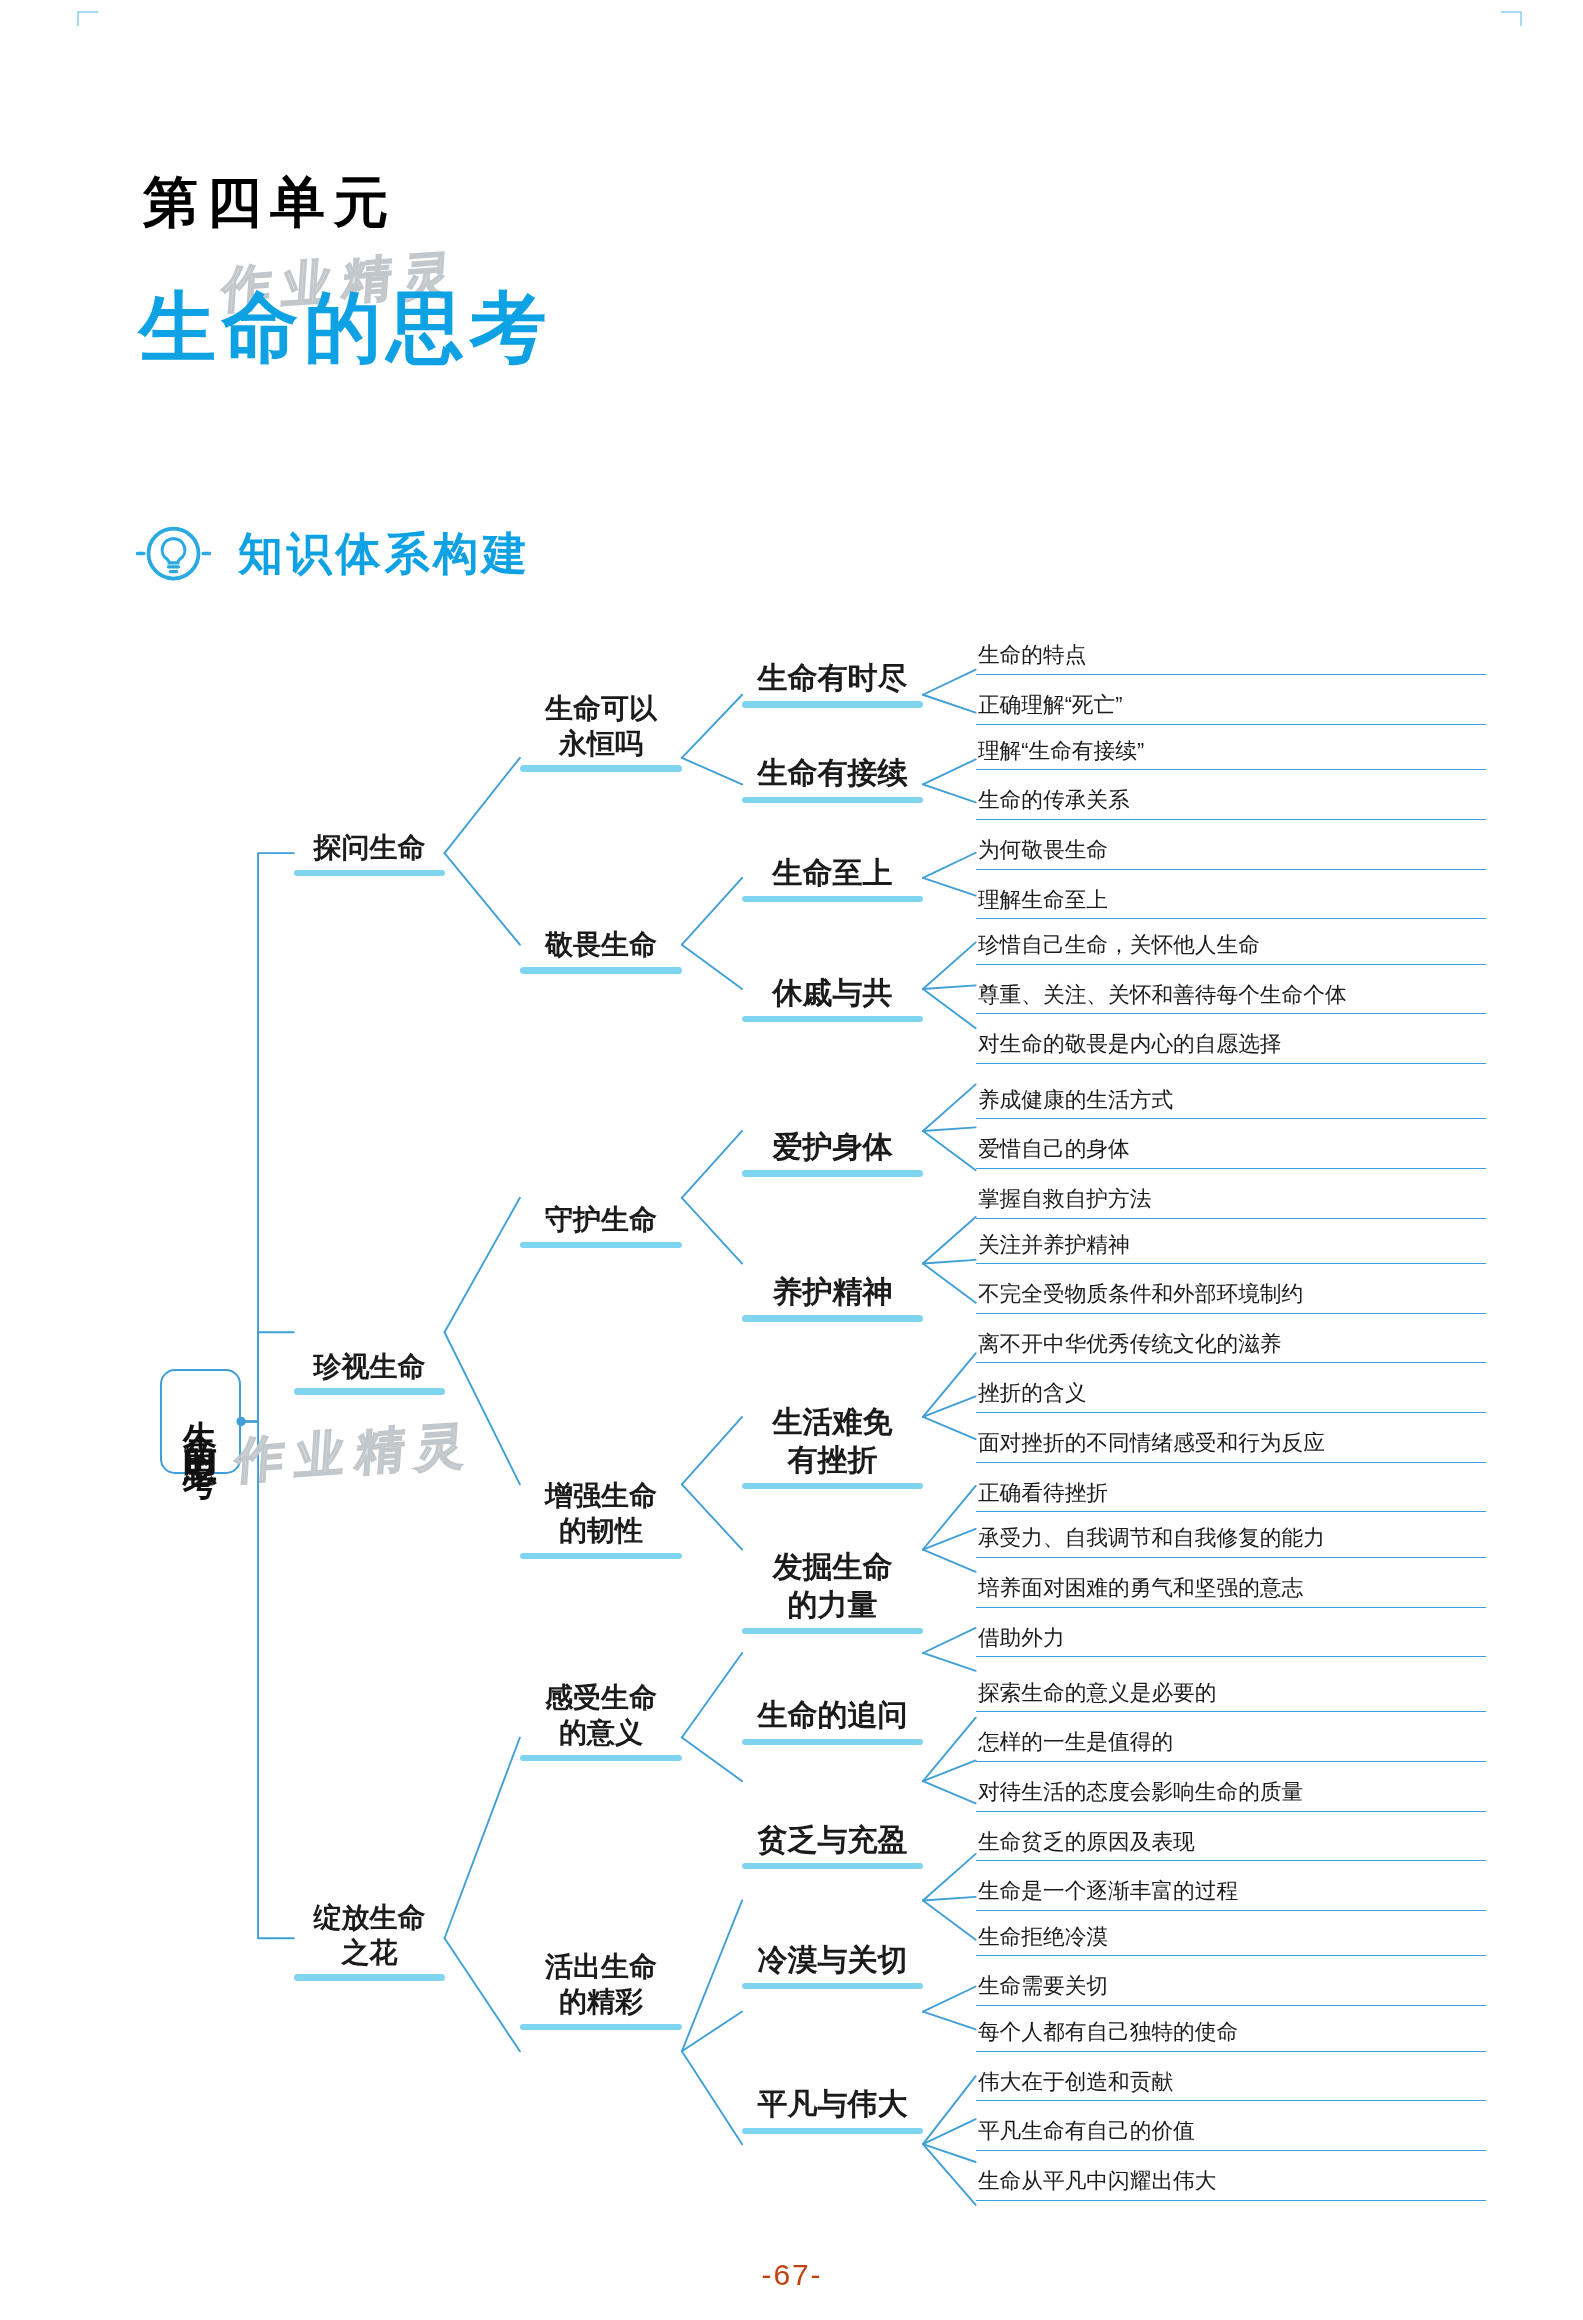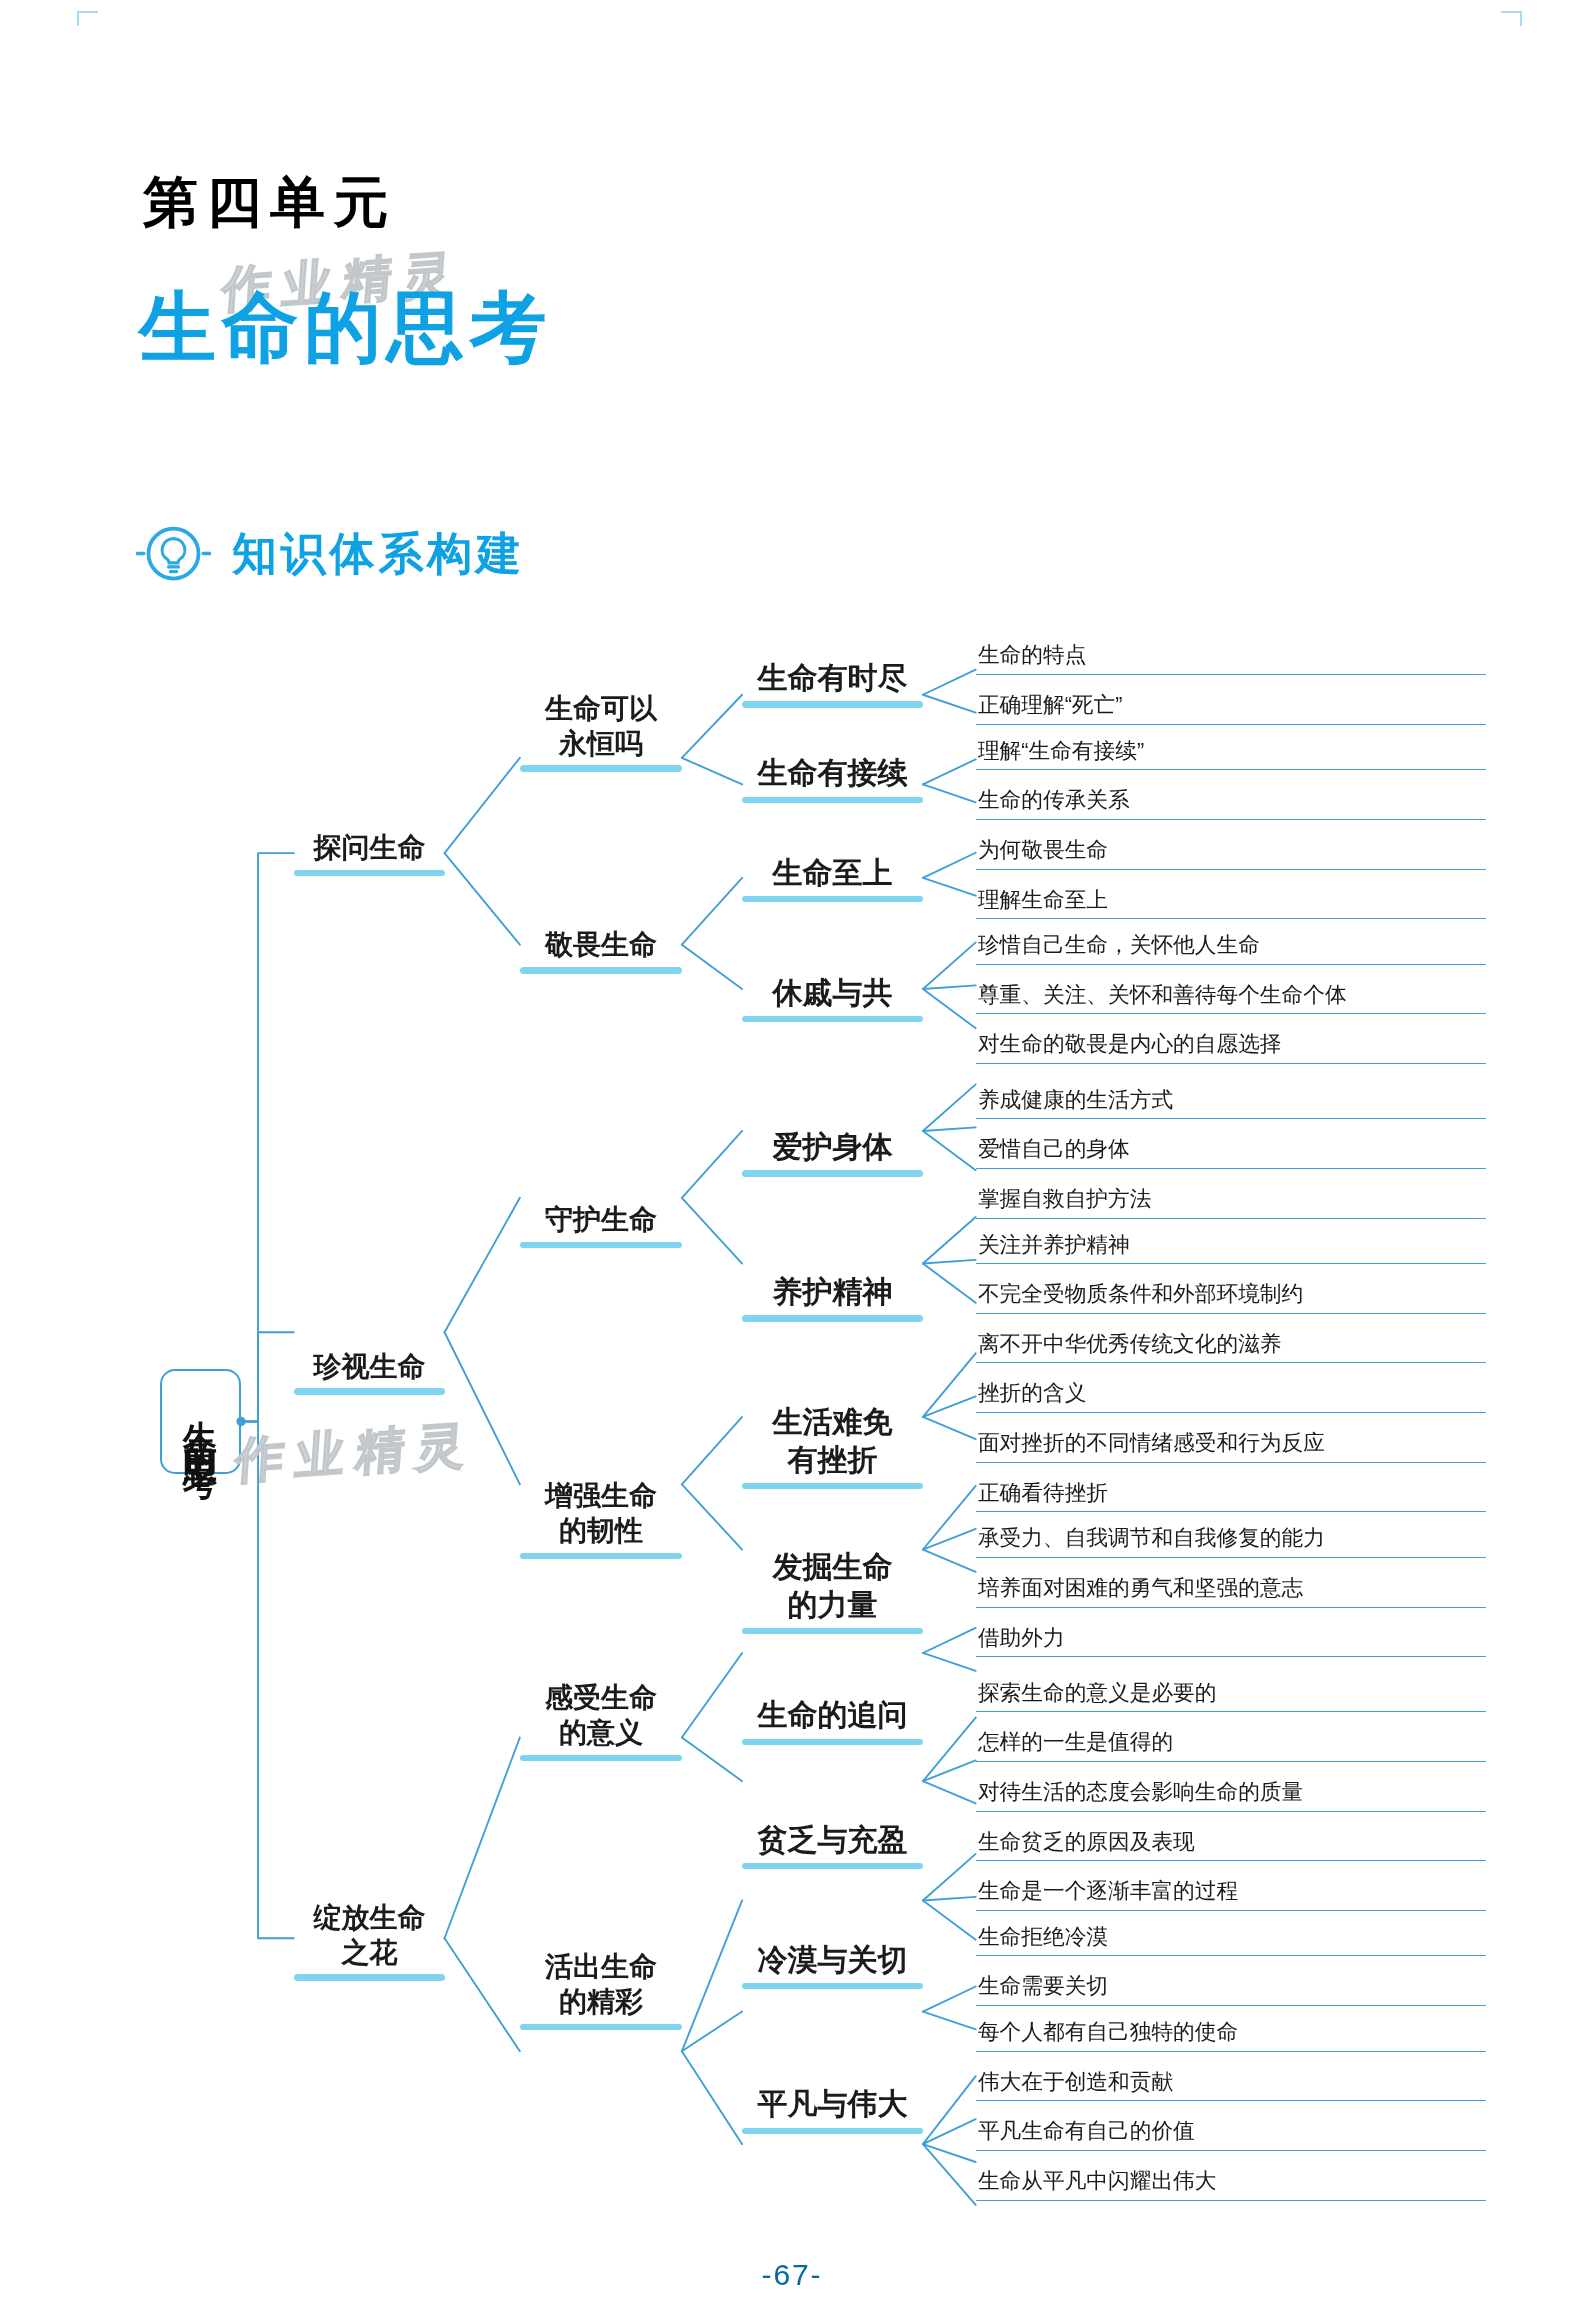--- a/index.html
+++ b/index.html
@@ -16,21 +16,21 @@
               color:#000000;letter-spacing:8.5px;}
   .main-title{position:absolute;left:139px;top:277px;font-size:77px;font-weight:900;
               color:#0ea2e4;letter-spacing:5.6px;}
 
   .watermark{position:absolute;font-size:49px;font-weight:700;letter-spacing:11.3px;
              color:rgba(190,196,201,.55);-webkit-text-stroke:1.4px #c2c7cb;
              transform:rotate(-4deg) skewX(-8deg);pointer-events:none;white-space:nowrap;}
   .wm1{left:222px;top:249px;}
   .wm2{left:235px;top:1420px;}
 
-  .section-header{position:absolute;left:136px;top:516px;display:flex;align-items:center;gap:21px;}
+  .section-header{position:absolute;left:136px;top:516px;display:flex;align-items:center;gap:27px;}
   .bulb-icon{width:75px;height:75px;display:block;}
   .section-title{font-size:45px;font-weight:800;color:#0ea2e4;letter-spacing:3.8px;}
 
   
   .mindmap{position:absolute;left:160px;top:621px;width:1330px;height:1601px;}
   .connectors{position:absolute;left:0;top:0;pointer-events:none;overflow:visible;}
   .tree{position:relative;display:flex;align-items:center;height:100%;}
   .tree-node{display:flex;align-items:center;}
   .children{display:flex;flex-direction:column;justify-content:center;}
   .depth1{margin-left:53px;gap:22.6px;}
@@ -46,21 +46,21 @@
   .bar{height:6.6px;border-radius:3.8px;background:#7fd4f0;width:100%;margin-top:4.7px;}
 
   .root-box{width:81px;padding:22.6px 11.3px;border:2.8px solid #3f9fd6;border-radius:15px;
             writing-mode:vertical-lr;text-orientation:upright;font-size:34px;font-weight:700;
             letter-spacing:11.3px;color:#111;display:flex;align-items:center;justify-content:center;}
 
   .leaf{font-size:21.7px;line-height:1.2;color:#1b1b1b;padding:0 1.9px 5.6px 1.9px;
         border-bottom:1.9px solid #3f9fd6;}
 
   .page-number{position:absolute;left:0;right:0;top:2258px;text-align:center;
-               font-size:30px;color:#0369a1;letter-spacing:1.9px;}
+               font-size:30px;color:#c2410c;letter-spacing:1.9px;}
 </style>
 </head>
 <body>
 
 <div class="page">
 
   <div class="crop tl"></div>
   <div class="crop tr"></div>
 
   <div class="unit-title">第四单元</div>

